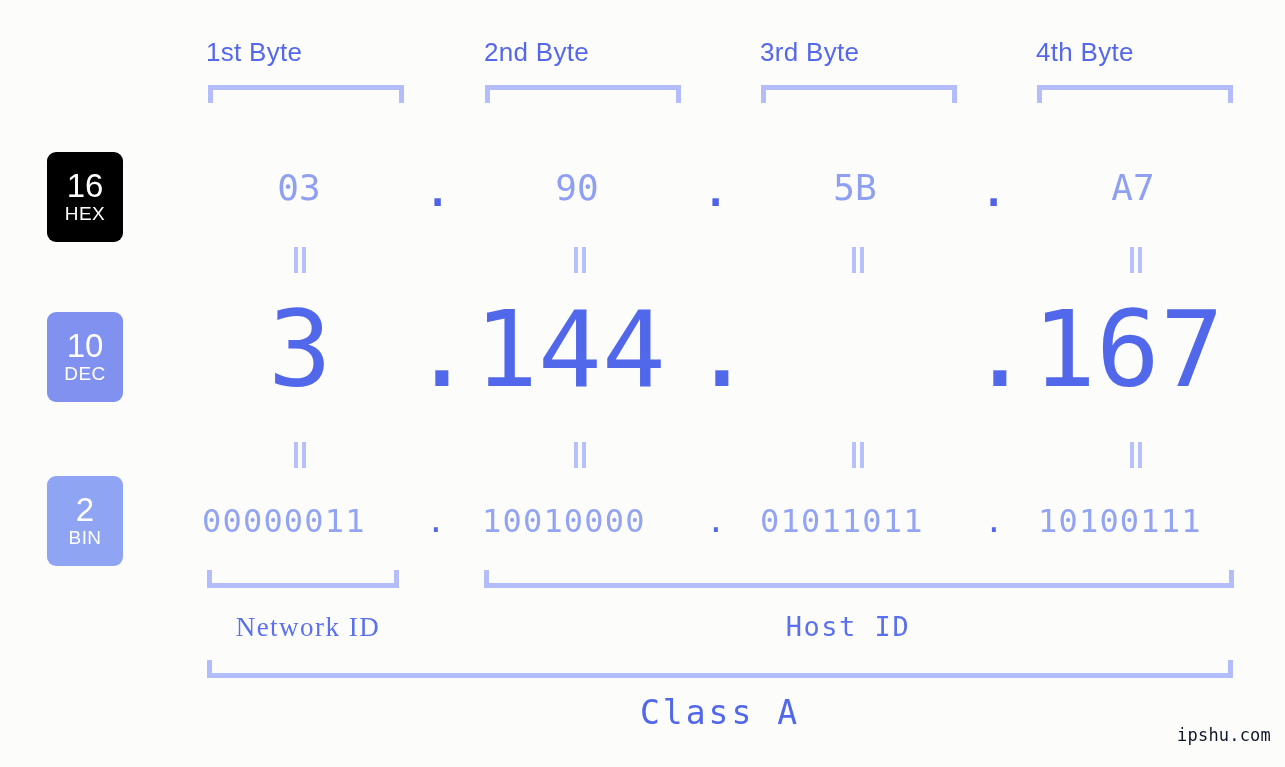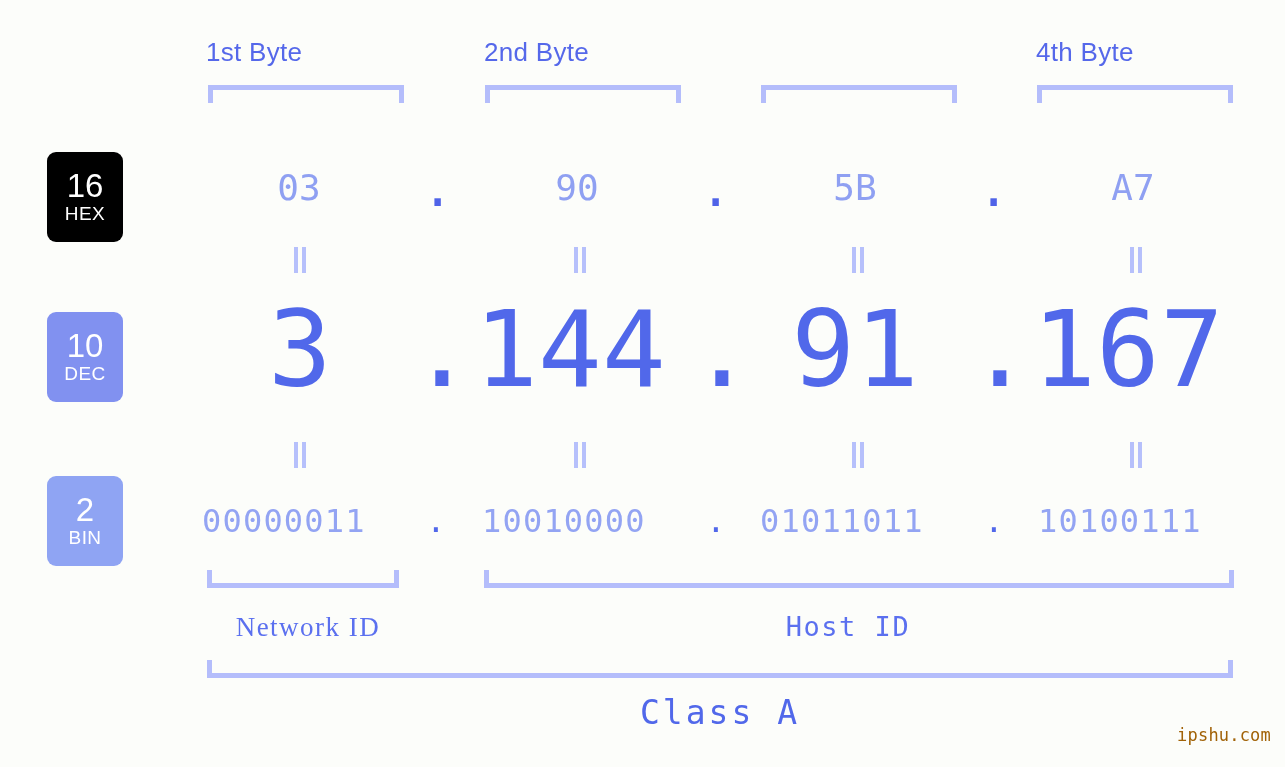--- a/index.html
+++ b/index.html
@@ -190,31 +190,32 @@
     color: #5168ea;
   }
 
   
   #watermark {
     position: absolute;
     right: 14px;
     bottom: 22px;
     font-family: "DejaVu Sans Mono", monospace;
     font-size: 17px;
-    color: #a16207;
+    color: #0f172a;
     letter-spacing: 0.2px;
   }
 </style>
 </head>
 <body>
 
 <div id="stage">
 
   <div class="byte-header" style="left:206px; width:200px;">1st Byte</div>
   <div class="byte-header" style="left:484px; width:200px;">2nd Byte</div>
+  <div class="byte-header" style="left:760px; width:200px;">3rd Byte</div>
   <div class="byte-header" style="left:1036px; width:200px;">4th Byte</div>
 
   <div class="bracket-top" style="left:208px; width:196px; top:85px;"></div>
   <div class="bracket-top" style="left:485px; width:196px; top:85px;"></div>
   <div class="bracket-top" style="left:761px; width:196px; top:85px;"></div>
   <div class="bracket-top" style="left:1037px; width:196px; top:85px;"></div>
 
   <div class="badge" id="badge-hex">
     <span class="num">16</span>
     <span class="sys">HEX</span>
@@ -250,21 +251,20 @@
   </div>
   <div class="eq-mark" style="left:1127px; top:247px;">
     <i class="a"></i>
       <i class="b"></i>
   </div>
 
   <div class="dec-val" style="left:205px; width:190px;">3</div>
   <div class="dec-dot" style="left:410px;">.</div>
   <div class="dec-val" style="left:464px; width:212px;">144</div>
   <div class="dec-dot" style="left:690px;">.</div>
-  <div class="dec-val" style="left:752px; width:206px;">91</div>
   <div class="dec-dot" style="left:968px;">.</div>
   <div class="dec-val" style="left:1022px; width:212px;">167</div>
 
   <div class="eq-mark" style="left:291px; top:442px;">
     <i class="a"></i>
       <i class="b"></i>
   </div>
   <div class="eq-mark" style="left:571px; top:442px;">
     <i class="a"></i>
       <i class="b"></i>

